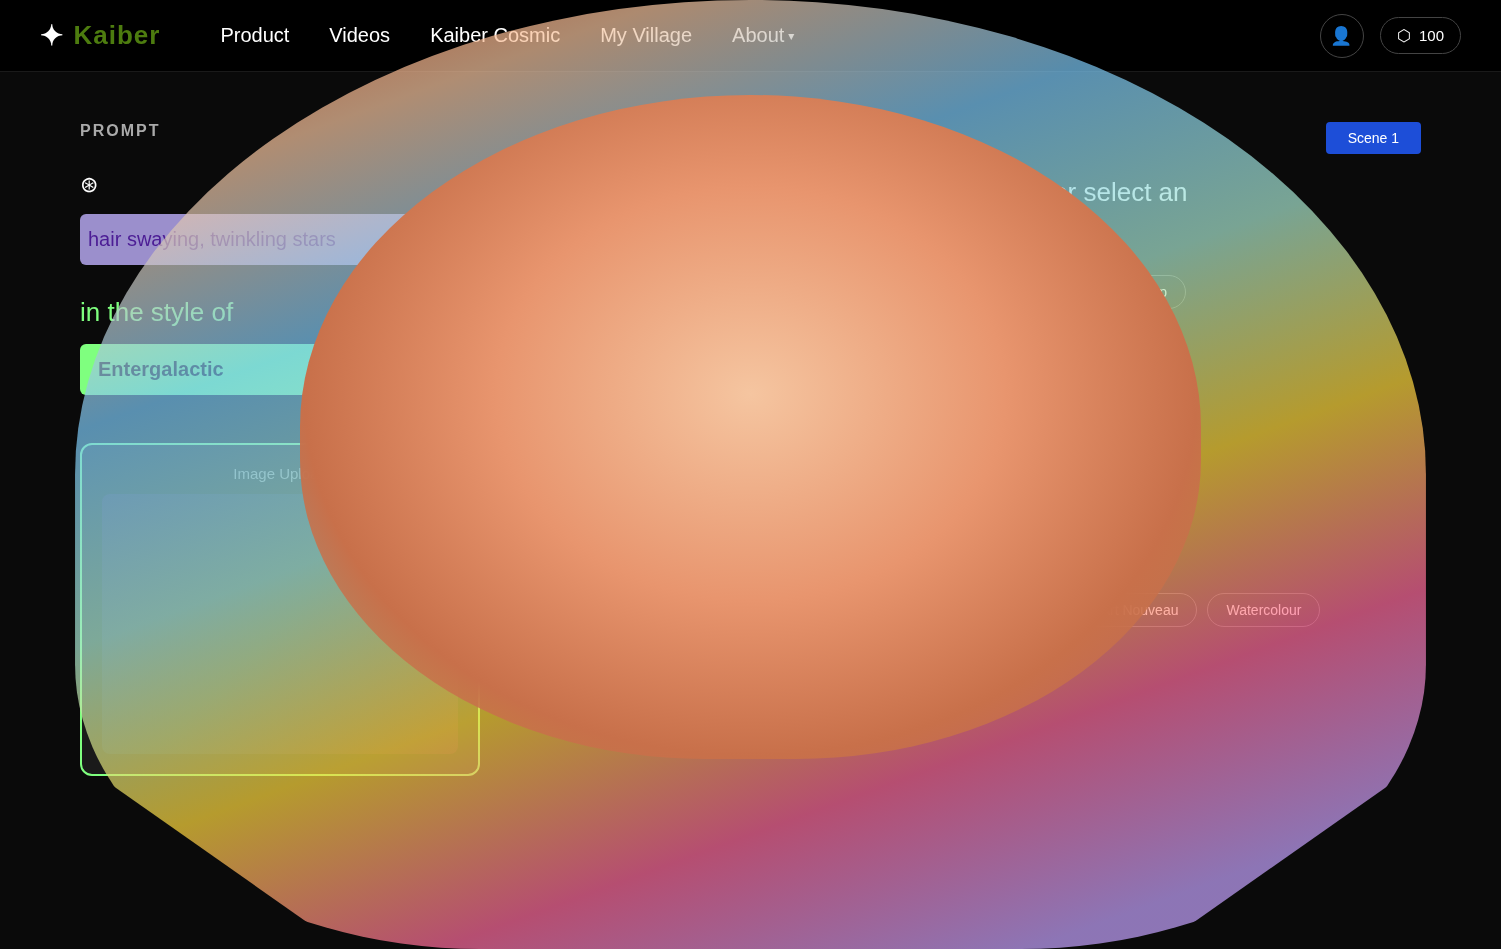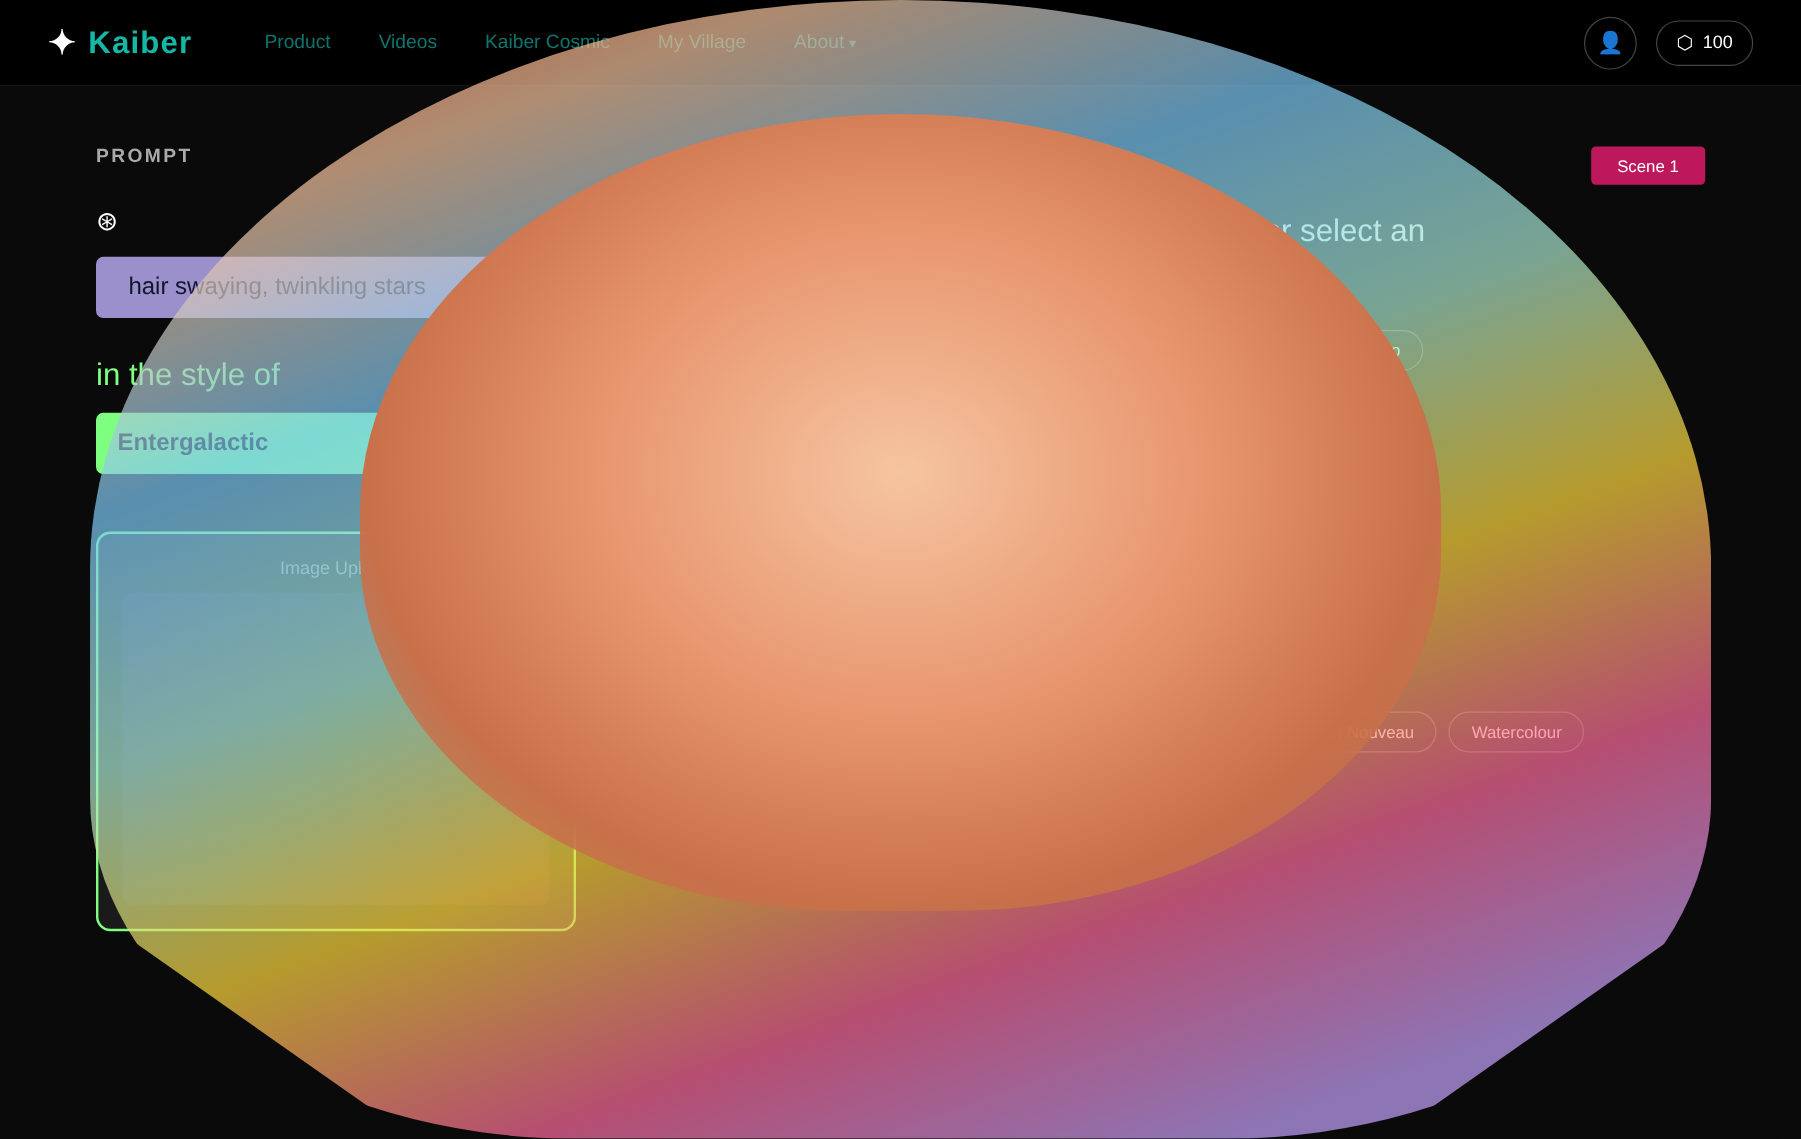--- a/index.html
+++ b/index.html
@@ -26,35 +26,35 @@
       align-items: center;
       gap: 10px;
       margin-right: 60px;
     }
     .logo-icon {
       color: #fff;
       font-size: 28px;
       font-weight: bold;
     }
     .logo-text {
-      color: #14b8a6;
+      color: #4d7c0f;
       font-size: 26px;
       font-weight: 700;
       letter-spacing: 1px;
     }
     nav {
       display: flex;
       align-items: center;
       gap: 40px;
       flex: 1;
     }
     nav a {
-      color: #0f766e;
+      color: #ffffff;
       text-decoration: none;
-      font-size: 16px;
+      font-size: 20px;
       cursor: pointer;
     }
     .about-link {
       display: flex;
       align-items: center;
       gap: 4px;
     }
     .header-right {
       display: flex;
       align-items: center;
@@ -133,23 +133,23 @@
     .prompt-input-row {
       display: flex;
       align-items: center;
       gap: 12px;
       margin-bottom: 32px;
     }
     .prompt-input {
       background: #9b8fcc;
       border: none;
       border-radius: 6px;
-      padding: 14px 27px;
+      padding: 14px 8px;
       font-size: 20px;
-      color: #0f172a;
+      color: #4c1d95;
       width: 500px;
       font-weight: 500;
     }
     .prompt-input::placeholder {
       color: rgba(255,255,255,0.7);
     }
     .arrow-icon {
       font-size: 22px;
       color: #fff;
     }
@@ -232,21 +232,21 @@
       justify-content: space-between;
       margin-bottom: 20px;
     }
     .subject-label {
       font-size: 13px;
       color: #888;
       letter-spacing: 1px;
       font-weight: 600;
     }
     .scene-badge {
-      background: #be185d;
+      background: #1d4ed8;
       color: #fff;
       padding: 8px 22px;
       border-radius: 4px;
       font-size: 14px;
       font-weight: 500;
     }
     .subject-desc {
       font-size: 26px;
       color: #fff;
       margin-bottom: 28px;

